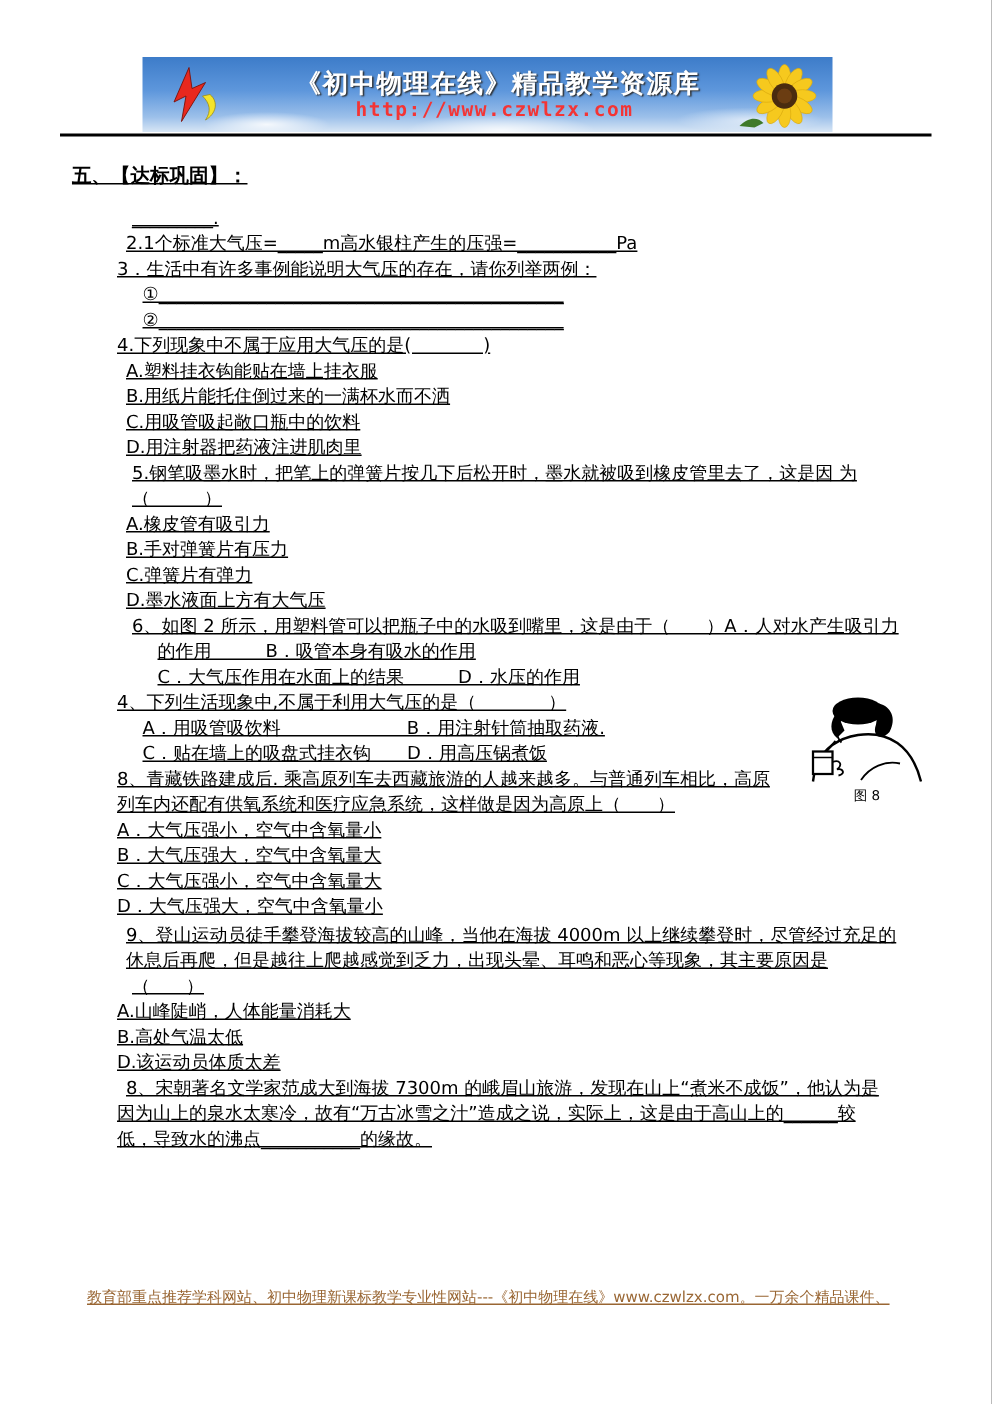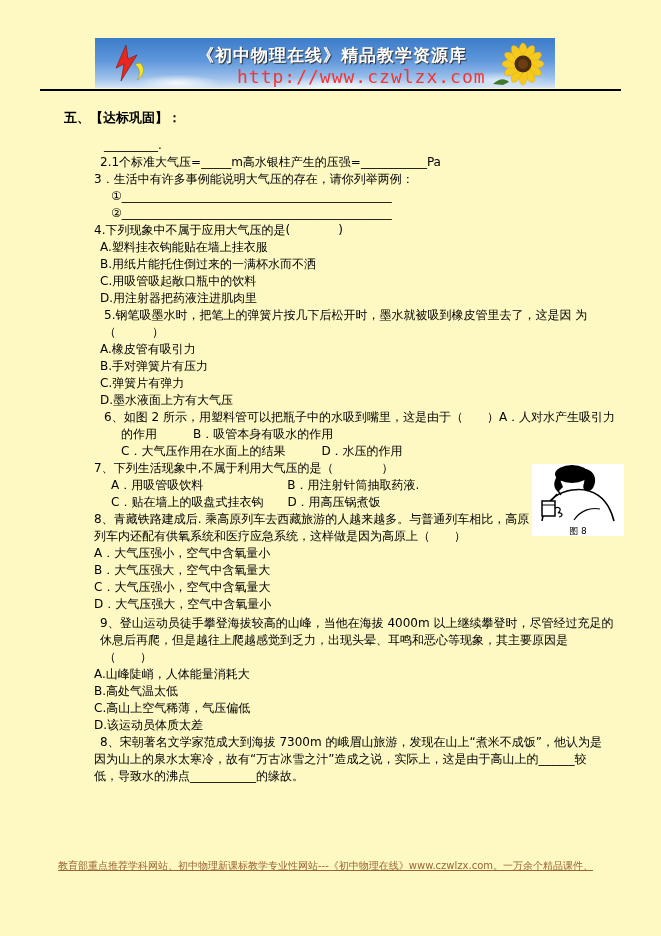--- a/index.html
+++ b/index.html
@@ -1,43 +1,43 @@
 <!DOCTYPE html>
 <html><head>
 <meta charset="utf-8">
 <style>
   * { margin:0; padding:0; box-sizing:border-box; }
   html,body { background:#888; }
   body { font-family:"DejaVu Sans", sans-serif; }
   .page {
-    position:relative; width:661px; height:936px; background:#fef9c3;
+    position:relative; width:661px; height:936px; background:#ffffff;
     margin:0 auto; overflow:hidden; color:#000;
   }
   
   .banner {
     position:absolute; left:95px; top:38px; width:460px; height:50px; overflow:hidden;
     background:
       radial-gradient(60px 12px at 18% 90%, rgba(255,255,255,.85), rgba(255,255,255,0) 70%),
       radial-gradient(90px 16px at 52% 98%, rgba(255,255,255,.8), rgba(255,255,255,0) 70%),
       radial-gradient(70px 12px at 88% 84%, rgba(255,255,255,.6), rgba(255,255,255,0) 70%),
       linear-gradient(180deg, #3d7cc9 0%, #5e97dc 45%, #9cc0ea 80%, #d8e6f5 100%);
   }
   .banner-title {
     position:absolute; left:102px; top:6px; font-size:17px; font-weight:bold; color:#fff;
     letter-spacing:1px; white-space:nowrap; text-shadow:1px 1px 1px #2a2a2a;
   }
   .banner-url {
     position:absolute; left:142px; top:28px; font-family:"DejaVu Sans Mono", monospace;
-    font-size:18px; font-weight:normal; color:#f43434; letter-spacing:1px; white-space:nowrap;
+    font-size:13px; font-weight:bold; color:#f43434; letter-spacing:1px; white-space:nowrap;
   }
   .logo { position:absolute; left:14px; top:4px; }
   .sunflower { position:absolute; right:4px; top:4px; }
   .rule { position:absolute; left:40px; top:89px; width:581px; height:2px; background:#000; }
   
-  .content { position:absolute; left:56px; top:108px; width:586px; }
+  .content { position:absolute; left:40px; top:108px; width:586px;text-decoration:underline; }
   .sec-title { font-size:13px; font-weight:bold; line-height:19px; padding-left:8px; white-space:pre; }
   .line { font-size:12px; line-height:17px; white-space:pre; }
   .ind-a { padding-left:38px; }
   .ind-b { padding-left:44px; }
   .ind-c { padding-left:48px; }
   .ind-d { padding-left:55px; }
   .ind-e { padding-left:65px; }
   .mt10 { margin-top:10px; }
   .mt2  { margin-top:2px; }
   
@@ -97,35 +97,34 @@
     <div class="line ind-b">D.用注射器把药液注进肌肉里</div>
     <div class="line ind-c">5.钢笔吸墨水时，把笔上的弹簧片按几下后松开时，墨水就被吸到橡皮管里去了，这是因 为</div>
     <div class="line ind-c">（　　　）</div>
     <div class="line ind-b">A.橡皮管有吸引力</div>
     <div class="line ind-b">B.手对弹簧片有压力</div>
     <div class="line ind-b">C.弹簧片有弹力</div>
     <div class="line ind-b">D.墨水液面上方有大气压</div>
     <div class="line ind-c">6、如图 2 所示，用塑料管可以把瓶子中的水吸到嘴里，这是由于（　　）A．人对水产生吸引力</div>
     <div class="line ind-e">的作用　　　B．吸管本身有吸水的作用</div>
     <div class="line ind-e">C．大气压作用在水面上的结果　　　D．水压的作用</div>
-    <div class="line ind-a">7、下列生活现象中,不属于利用大气压的是（　　　　）</div>
+    <div class="line ind-a">4、下列生活现象中,不属于利用大气压的是（　　　　）</div>
     <div class="line ind-d">A．用吸管吸饮料　　　　　　　B．用注射针筒抽取药液.</div>
     <div class="line ind-d">C．贴在墙上的吸盘式挂衣钩　　D．用高压锅煮饭</div>
     <div class="line ind-a">8、青藏铁路建成后. 乘高原列车去西藏旅游的人越来越多。与普通列车相比，高原</div>
     <div class="line ind-a">列车内还配有供氧系统和医疗应急系统，这样做是因为高原上（　　）</div>
     <div class="line ind-a">A．大气压强小，空气中含氧量小</div>
     <div class="line ind-a">B．大气压强大，空气中含氧量大</div>
     <div class="line ind-a">C．大气压强小，空气中含氧量大</div>
     <div class="line ind-a">D．大气压强大，空气中含氧量小</div>
     <div class="line ind-b mt2">9、登山运动员徒手攀登海拔较高的山峰，当他在海拔 4000m 以上继续攀登时，尽管经过充足的</div>
     <div class="line ind-b">休息后再爬，但是越往上爬越感觉到乏力，出现头晕、耳鸣和恶心等现象，其主要原因是</div>
     <div class="line ind-c">（　　）</div>
     <div class="line ind-a">A.山峰陡峭，人体能量消耗大</div>
     <div class="line ind-a">B.高处气温太低</div>
-    <div class="line ind-a">C.高山上空气稀薄，气压偏低</div>
     <div class="line ind-a">D.该运动员体质太差</div>
     <div class="line ind-b">8、宋朝著名文学家范成大到海拔 7300m 的峨眉山旅游，发现在山上“煮米不成饭”，他认为是</div>
     <div class="line ind-a">因为山上的泉水太寒冷，故有“万古冰雪之汁”造成之说，实际上，这是由于高山上的______较</div>
     <div class="line ind-a">低，导致水的沸点___________的缘故。</div>
   </div>
 
   <div class="figure8">
     <svg width="88" height="58" viewBox="0 0 88 58">
       <path d="M8,57 C10,40 20,29 38,26 C58,23 74,33 80,57" fill="#fff" stroke="#000" stroke-width="1.6"></path>
       <ellipse cx="38" cy="10" rx="17" ry="9" fill="#000"></ellipse>

